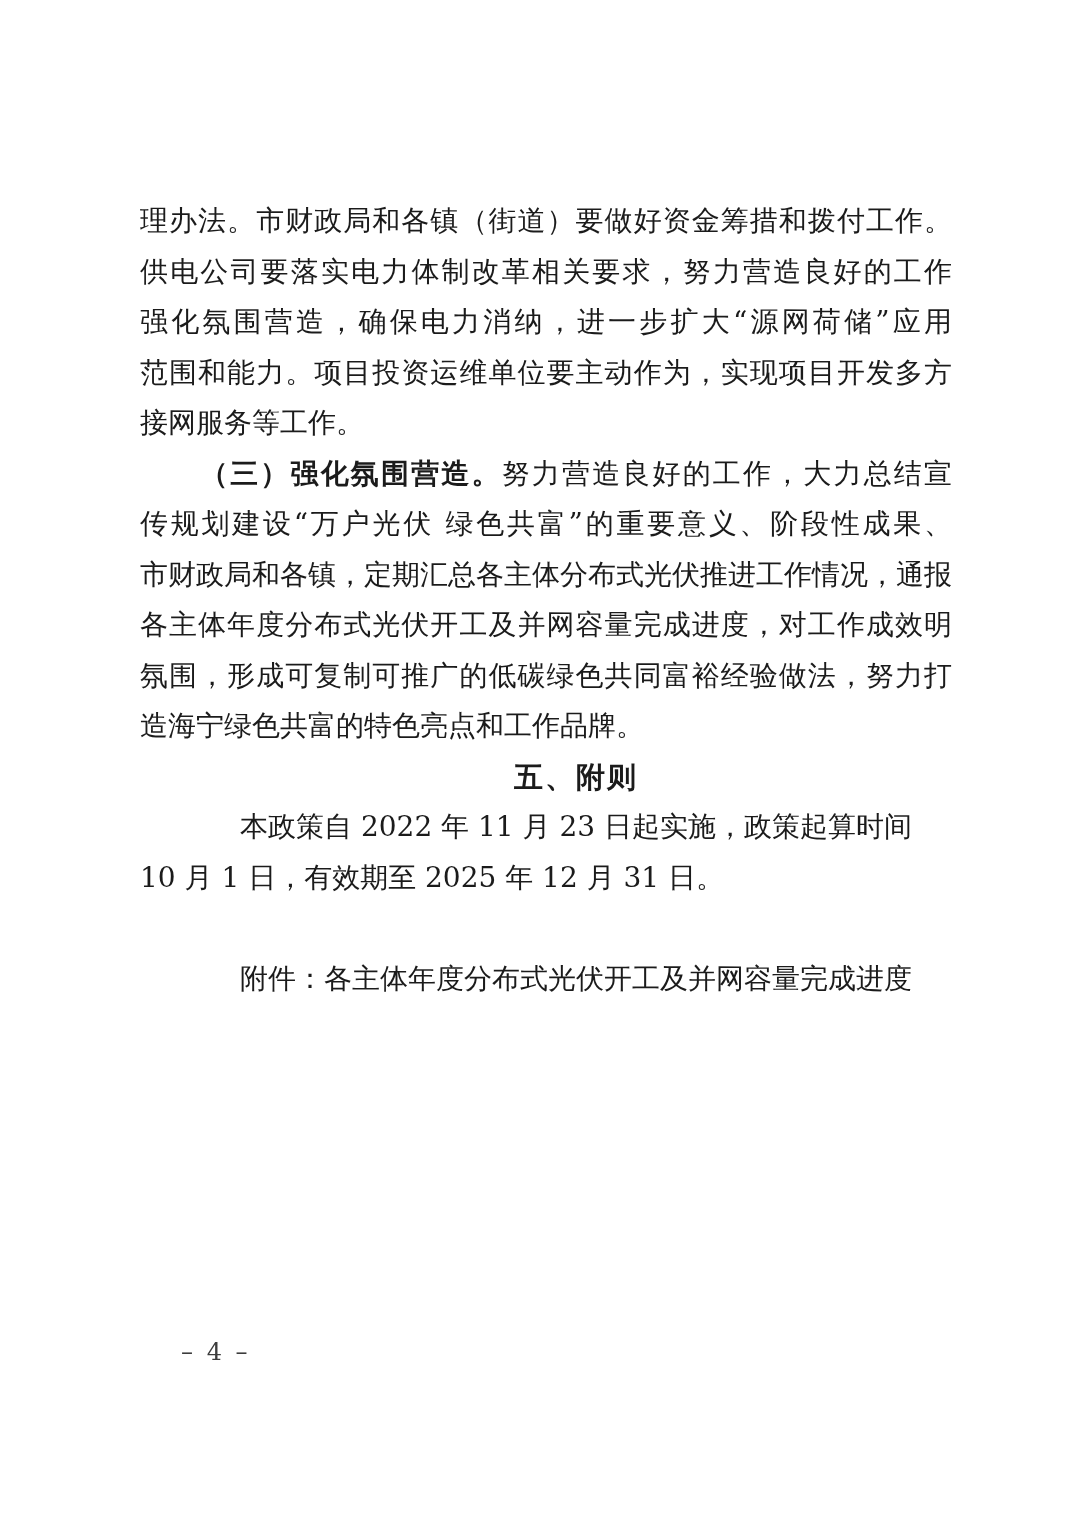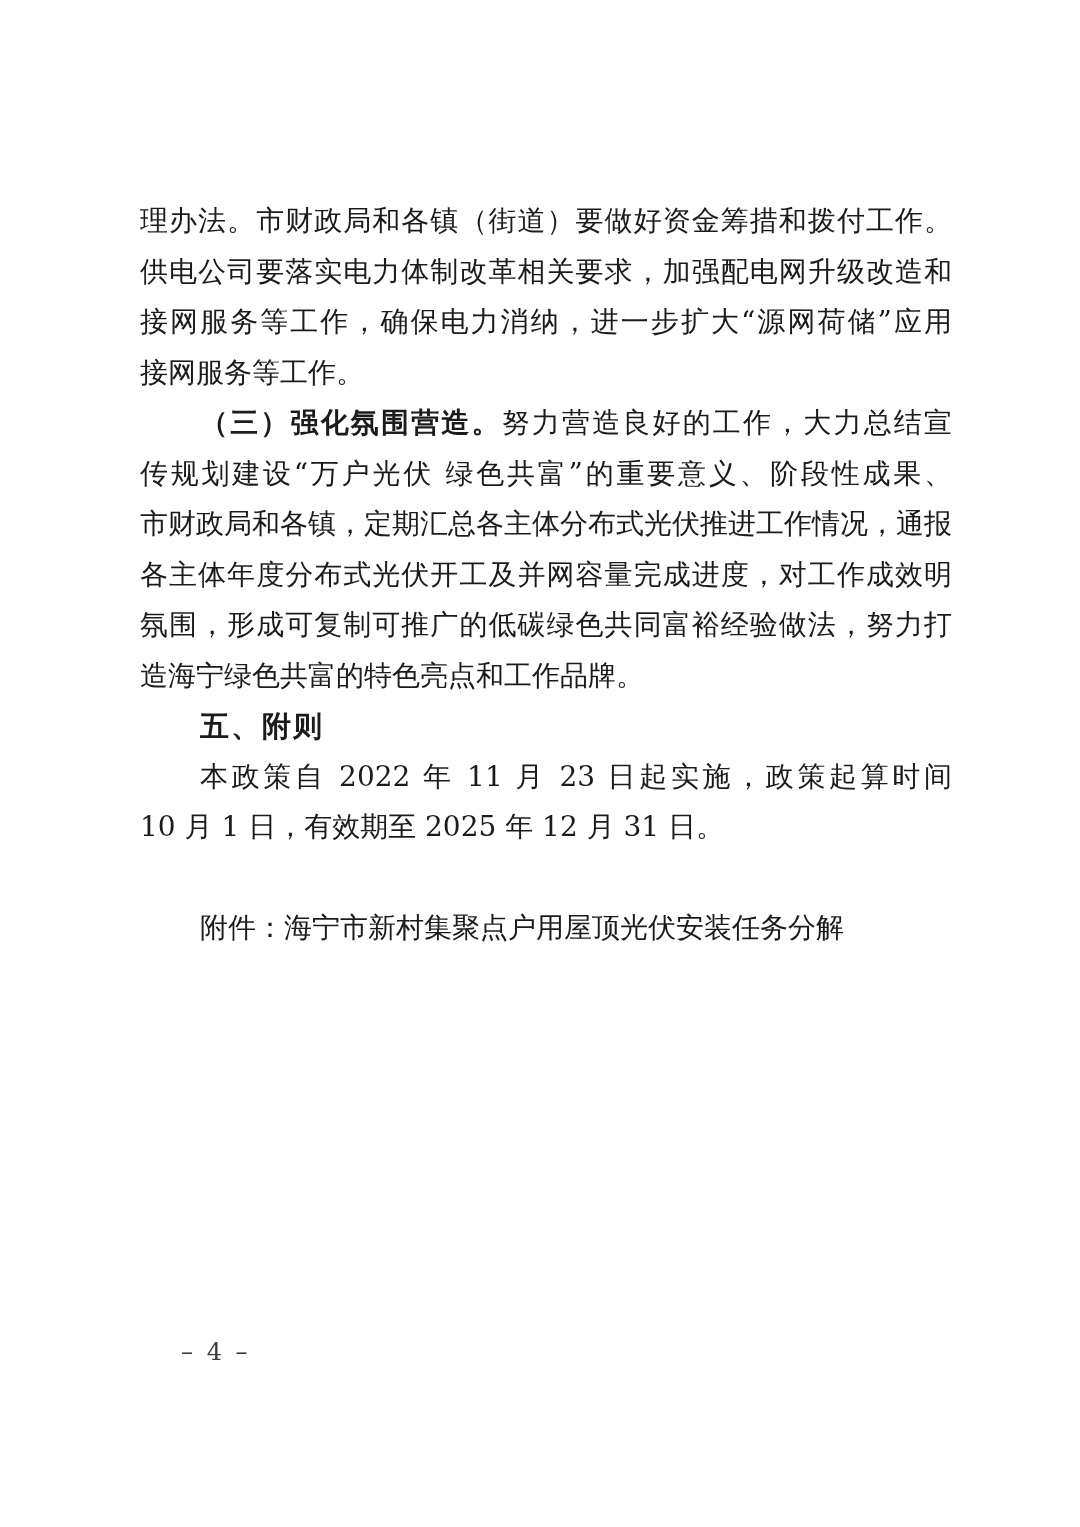--- a/index.html
+++ b/index.html
@@ -27,20 +27,21 @@
   .line {
     height: 50.5px;
     overflow: hidden;
   }
   .line.fill {
     text-align: justify;
     text-align-last: justify;
   }
   .line.indent {
     padding-left: 60px;
+    text-align: center;
   }
   .line.blank {
     height: 50.5px;
   }
   .line .run-bold {
     font-weight: bold;
     margin-top: 31px;
   }
   .line.heading-line {
     font-family: "DejaVu Sans", "Liberation Sans", sans-serif;
@@ -57,29 +58,30 @@
     color: #3c3c3c;
     font-family: "DejaVu Serif", "Liberation Serif", serif;
   }
 </style>
 </head>
 <body>
 
 <div class="page">
   <div class="doc-body">
       <div class="line fill"><span>理办法。市财政局和各镇（街道）要做好资金筹措和拨付工作。</span></div>
-      <div class="line fill"><span>供电公司要落实电力体制改革相关要求，加强配电网升级改造和</span></div>
-      <div class="line fill"><span>接网服务等工作，确保电力消纳，进一步扩大“源网荷储”应用</span></div>
+      <div class="line fill"><span>供电公司要落实电力体制改革相关要求，努力营造良好的工作</span></div>
+      <div class="line fill"><span>强化氛围营造，确保电力消纳，进一步扩大“源网荷储”应用</span></div>
+      <div class="line fill"><span>范围和能力。项目投资运维单位要主动作为，实现项目开发多方</span></div>
       <div class="line"><span>接网服务等工作。</span></div>
       <div class="line fill indent"><span class="run-bold">（三）强化氛围营造。</span><span>努力营造良好的工作，大力总结宣</span></div>
       <div class="line fill"><span>传规划建设“万户光伏 绿色共富”的重要意义、阶段性成果、</span></div>
       <div class="line fill"><span>市财政局和各镇，定期汇总各主体分布式光伏推进工作情况，通报</span></div>
       <div class="line fill"><span>各主体年度分布式光伏开工及并网容量完成进度，对工作成效明</span></div>
       <div class="line fill"><span>氛围，形成可复制可推广的低碳绿色共同富裕经验做法，努力打</span></div>
       <div class="line"><span>造海宁绿色共富的特色亮点和工作品牌。</span></div>
       <div class="line indent heading-line"><span class="run-bold">五、附则</span></div>
       <div class="line fill indent"><span>本政策自 2022 年 11 月 23 日起实施，政策起算时间 2022 年</span></div>
       <div class="line"><span>10 月 1 日，有效期至 2025 年 12 月 31 日。</span></div>
       <div class="line blank"></div>
-      <div class="line indent"><span>附件：海宁市新村集聚点户用屋顶光伏安装任务分解</span></div>
+      <div class="line indent"><span>附件：各主体年度分布式光伏开工及并网容量完成进度</span></div>
     </div>
   <div class="page-number">– 4 –</div>
 </div>
 
 </body></html>

